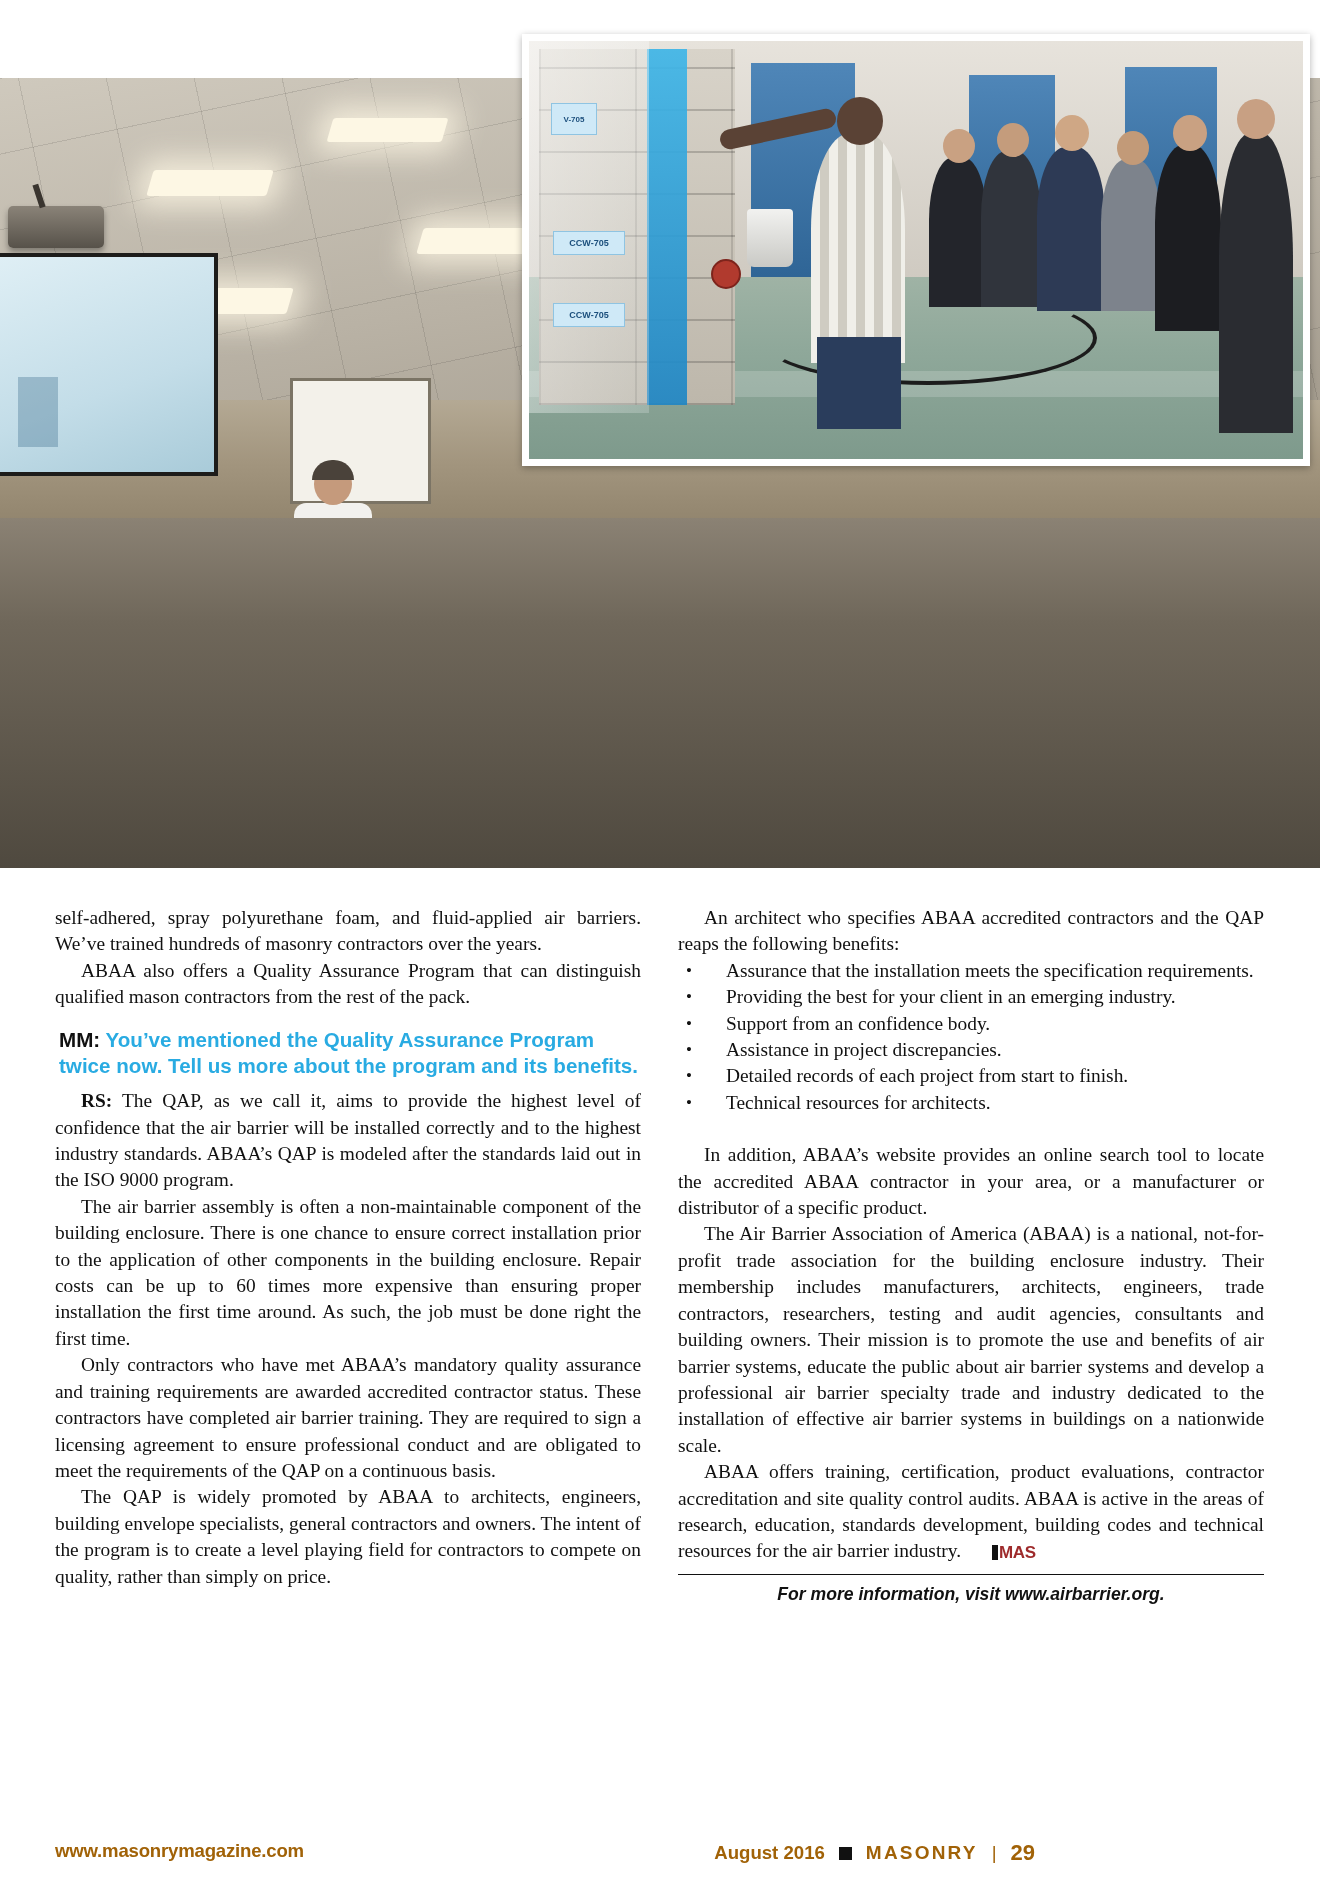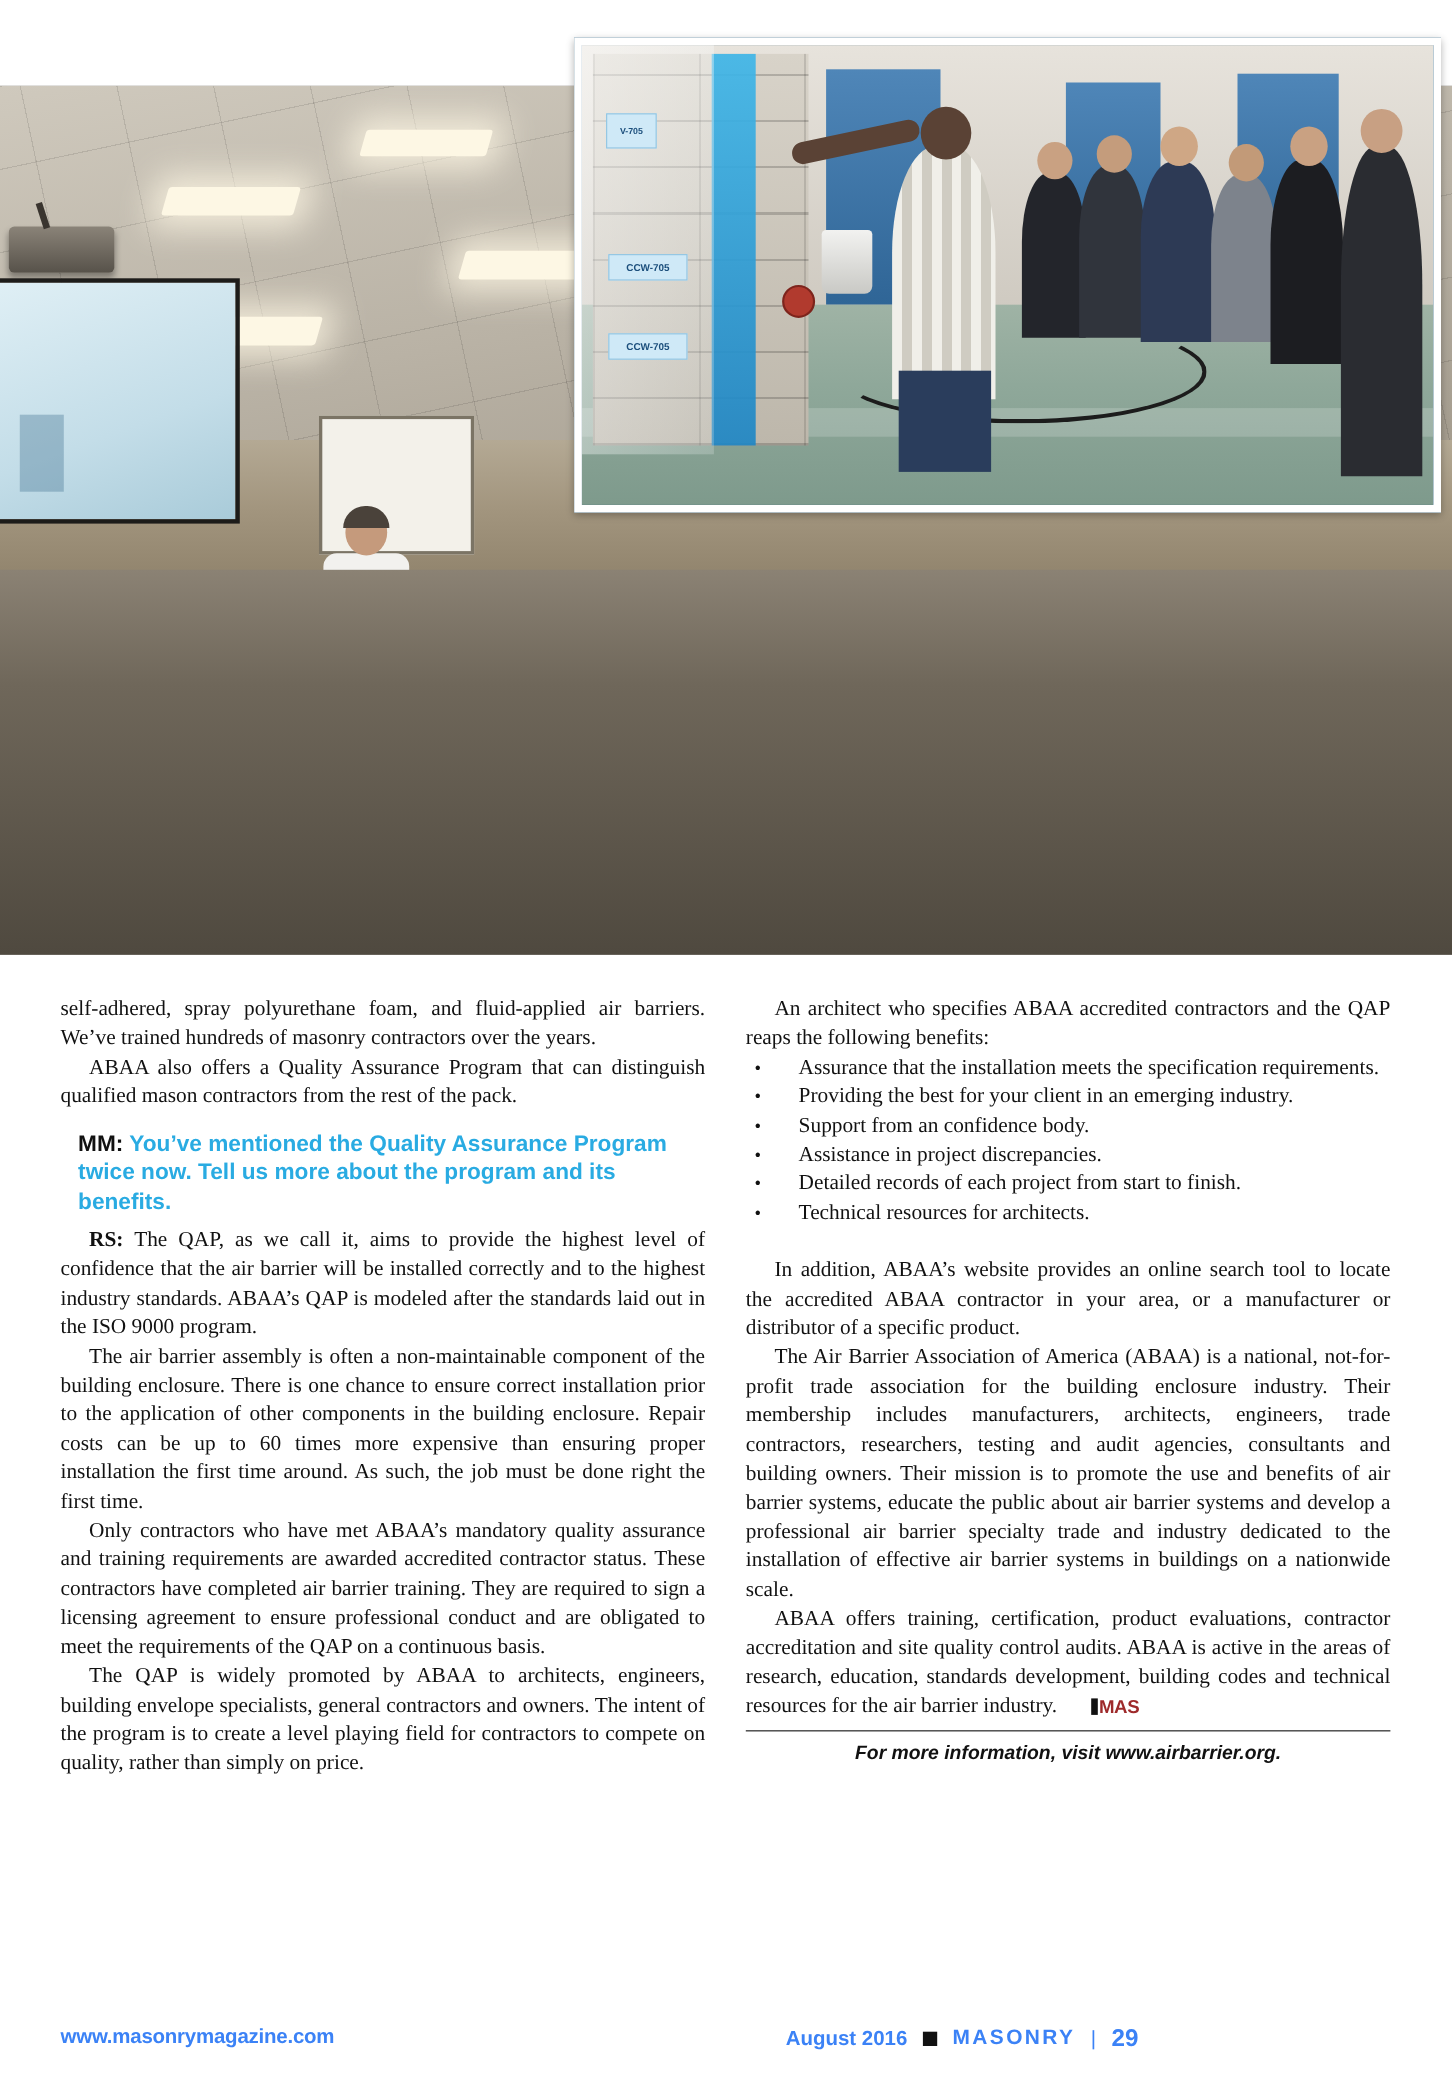--- a/index.html
+++ b/index.html
@@ -113,42 +113,42 @@
   .col{position:absolute;top:0;width:586px;
     font-family:"Liberation Serif", serif;
     font-size:19.4px;line-height:26.4px;color:#111;text-align:justify;}
   .col-left{left:55px;}
   .col-right{left:678px;}
   .col p{margin:0;}
   .col p.indent{text-indent:26px;}
   .col p.noindent{text-indent:0;}
 
   .q-head{font-family:"Liberation Sans",sans-serif;font-weight:bold;
-    font-size:20.6px;line-height:26.8px;color:#29ABE2;margin:16px 0 8px 16px;text-align:left;}
+    font-size:20.6px;line-height:26.8px;color:#29ABE2;margin:16px 0 8px 4px;text-align:left;}
   .q-head .mm{color:#111;}
 
   .rs-label{font-weight:bold;}
 
   ul.benefits{list-style:none;margin:0;padding:0;}
   ul.benefits li{position:relative;padding-left:48px;text-align:justify;}
   ul.benefits li:before{content:"\2022";position:absolute;left:8px;top:0;font-size:17px;}
 
   .endmark{display:inline-block;vertical-align:-1px;margin-left:5px;
     font-family:"Liberation Sans",sans-serif;font-weight:bold;font-size:17px;
     color:#9E2A2B;letter-spacing:-.4px;}
   .endmark .bar{display:inline-block;width:6px;height:15px;background:#111;
     vertical-align:-2px;margin-right:1px;}
 
   .info-rule{border:0;border-top:1.6px solid #111;margin:7px 0 6px 0;width:100%;}
   .info-line{font-family:"Liberation Sans",sans-serif;font-style:italic;font-weight:bold;
     font-size:17.6px;color:#111;text-align:center;}
 
   
   .footer{position:absolute;left:0;top:1840px;width:1085px;height:40px;
-    font-family:"Liberation Sans",sans-serif;font-weight:bold;color:#3b82f6;}
+    font-family:"Liberation Sans",sans-serif;font-weight:bold;color:#a16207;}
   .f-left{position:absolute;left:55px;top:0;font-size:18.6px;letter-spacing:-.2px;}
   .f-right{position:absolute;right:50px;top:0;display:flex;align-items:center;gap:14px;font-size:18.6px;}
   .f-square{width:13px;height:13px;background:#111;display:inline-block;}
   .f-masonry{letter-spacing:2.2px;font-size:19px;}
   .f-pipe{font-weight:normal;}
   .f-page{font-size:22px;}
 </style>
 </head>
 <body>
 

